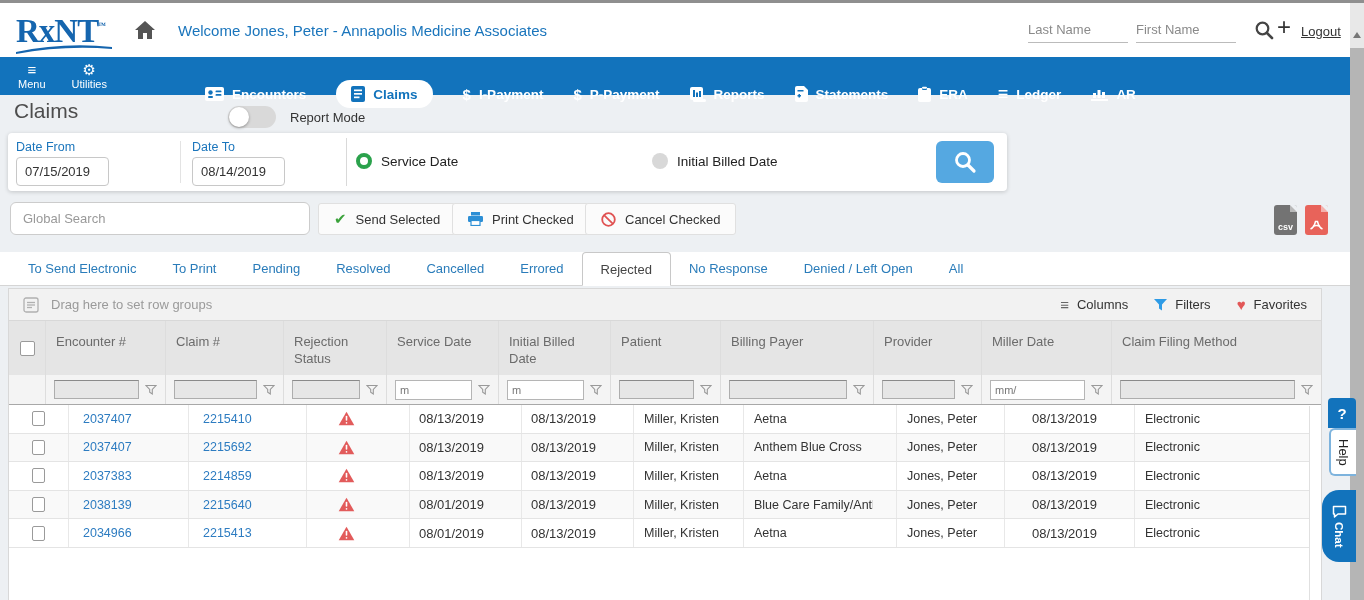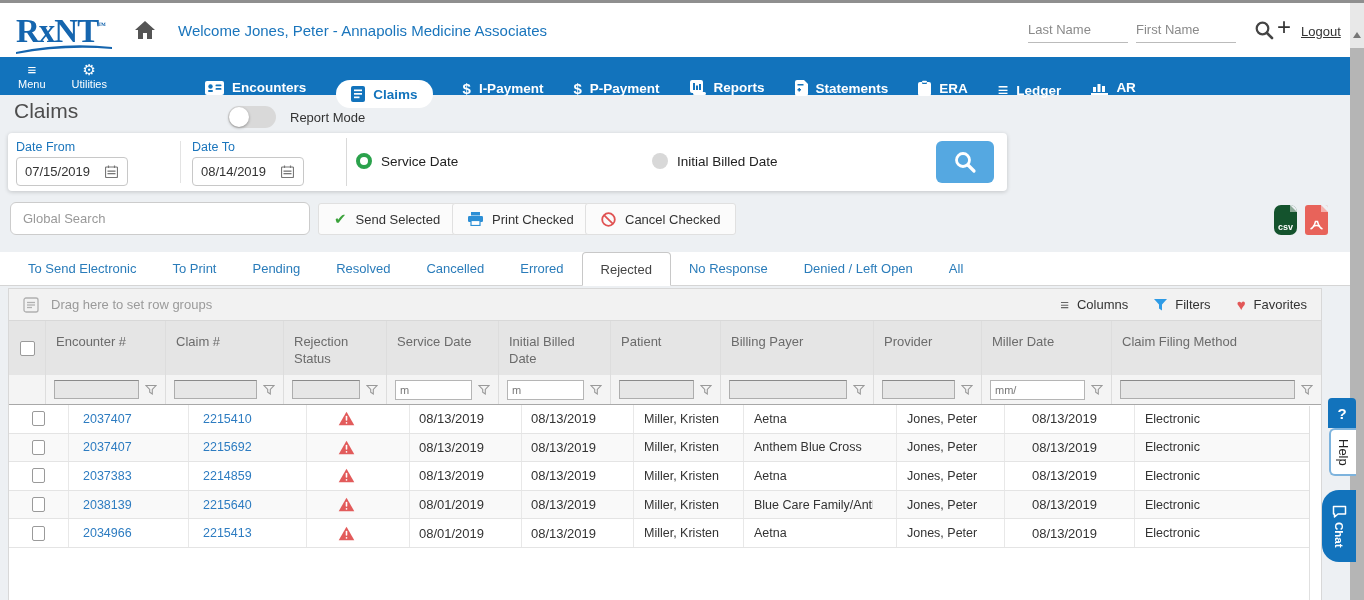--- a/index.html
+++ b/index.html
@@ -30,40 +30,40 @@
   
   .nav { left:0; top:57px; width:1364px; height:38px; background:#1273BC; display:flex;
     align-items:center; color:#fff; }
   .nav-stack { display:flex; flex-direction:column; align-items:center; gap:0;
     font-size:11px; line-height:12px; cursor:pointer; }
   .nav-stack .g { font-size:15px; line-height:16px; }
   .nav-menu { margin-left:18px; }
   .nav-util { margin-left:26px; }
   .nav-item { display:flex; align-items:center; gap:8px; font-size:13.5px; font-weight:600;
     cursor:pointer; white-space:nowrap; }
-  .nav-group { display:flex; align-items:flex-start; gap:30px; margin-left:98px;margin-top:36px; }
+  .nav-group { display:flex; align-items:center; gap:30px; margin-left:98px;margin-top:36px; }
   .nav-pill { background:#fff; color:#1273BC; border-radius:17px; padding:6px 15px; }
   .dollar { font-weight:bold; font-size:15px; }
 
   
   .page-title { left:14px; top:99px; font-size:21px; color:#4d4d4d; }
   .toggle { left:228px; top:106px; width:48px; height:22px; background:#d9d9d9;
     border-radius:11px; cursor:pointer; }
   .knob { position:absolute; left:1px; top:1px; width:20px; height:20px; border-radius:50%;
     background:#fff; box-shadow:0 1px 3px rgba(0,0,0,.35); }
   .report-mode { left:290px; top:110px; font-size:13px; color:#333; }
 
   
   .filter-card { left:8px; top:133px; width:999px; height:58px; background:#fff;
     border-radius:4px; box-shadow:0 1px 4px rgba(0,0,0,.18); }
   .fc-label { font-size:12.5px; color:#1A75BC; }
   .fc-group { position:absolute; top:7px; }
   .fc-df { left:8px; }
   .fc-dt { left:184px; }
-  .date-box { margin-top:3px; width:112px; height:29px; border:1px solid #c8c8c8;
+  .date-box { margin-top:3px; width:93px; height:29px; border:1px solid #c8c8c8;
     border-radius:4px; display:flex; align-items:center; padding:0 8px; background:#fff; }
   .date-box input { border:none; outline:none; width:80px; font-size:13px; color:#333; }
   .fc-sep1 { left:172px; top:8px; height:42px; border-left:1px solid #e3e3e3; }
   .fc-sep2 { left:338px; top:5px; height:48px; border-left:1px solid #d9d9d9; }
   .radio-row { position:absolute; display:flex; align-items:center; gap:9px; cursor:pointer; }
   .radio-on { width:16px; height:16px; border-radius:50%; border:4.5px solid #2BA24C; background:#fff; }
   .radio-off { width:16px; height:16px; border-radius:50%; background:#d8d8d8; }
   .radio-lbl { font-size:13.5px; color:#222; }
   .rr-svc { left:348px; top:20px; }
   .rr-ibd { left:644px; top:20px; }
@@ -76,21 +76,21 @@
   .gsearch::placeholder { color:#999; }
   .tool-btn { position:absolute; top:203px; height:32px; background:#fbfbfb; border:1px solid #e0e0e0;
     border-radius:3px; display:flex; align-items:center; gap:9px; padding:0 15px; font-size:13px;
     color:#333; cursor:pointer; }
   .tb-send { left:318px; }
   .tb-print { left:452px; }
   .tb-cancel { left:585px; }
   .check-g { color:#3BA23B; font-size:15px; font-weight:bold; }
   .file-ico { position:absolute; top:205px; width:23px; height:30px; border-radius:3px;
     cursor:pointer; overflow:hidden; }
-  .csv-ico { left:1274px; background:#14532d;border-radius:7px; }
+  .csv-ico { left:1274px; background:#737373; }
   .pdf-ico { left:1305px; background:#E8635A; }
   .fold { position:absolute; top:0; right:0; width:0; height:0;
     border-top:7px solid #edf0f3; border-left:7px solid rgba(255,255,255,.5); }
   .csv-txt { position:absolute; bottom:3px; left:0; width:100%; text-align:center;
     color:#fff; font-size:9px; font-weight:bold; }
 
   
   .tabs-strip { left:0; top:252px; width:1350px; height:34px; background:#fff;
     border-bottom:1px solid #d5d5d5; display:flex; align-items:stretch; padding-left:10px; }
   .tab { font-size:13px; color:#2A7CBA; line-height:33px; padding:0 18px; cursor:pointer; white-space:nowrap; }

